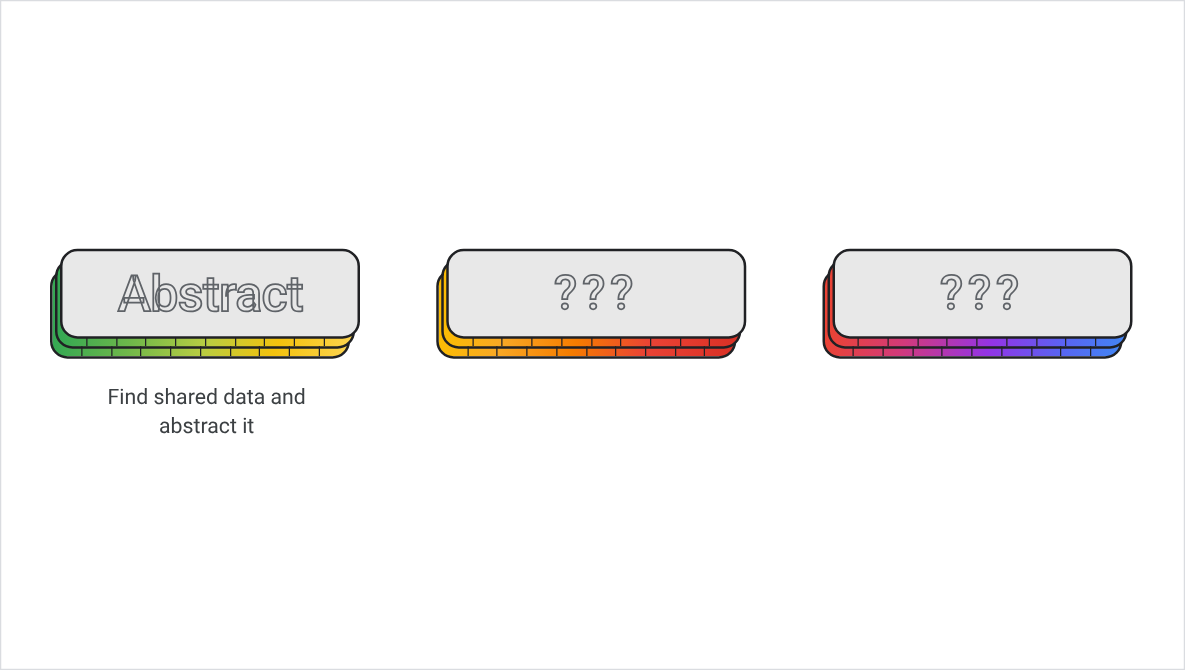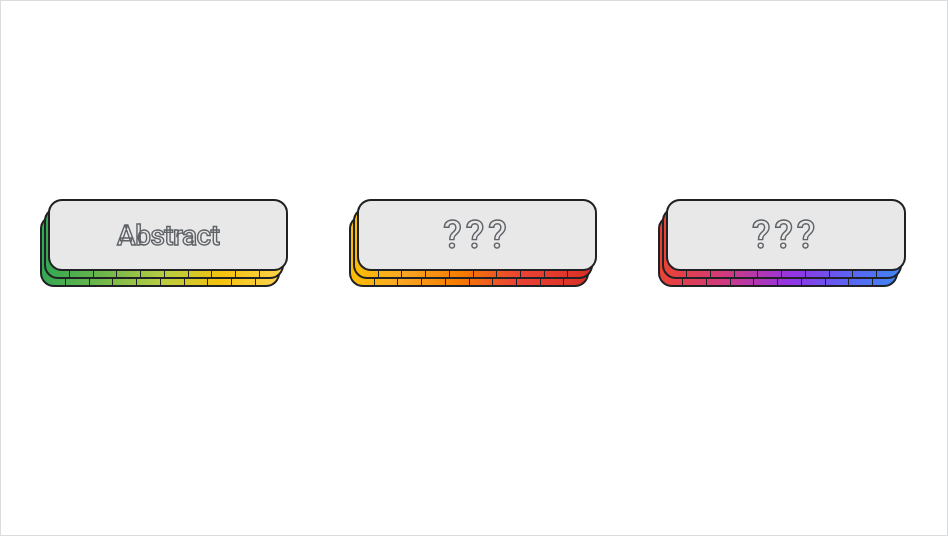--- a/index.html
+++ b/index.html
@@ -65,21 +65,21 @@
     flex: 1;
     border-right: 1.5px solid #202124;
   }
   .grid-overlay div:last-child { border-right: none; }
 
   .gradient-gy { background: linear-gradient(90deg,#34a853 0%,#6fb74a 25%,#b7cd43 50%,#f4c20d 75%,#fcd34d 100%); }
   .gradient-yr { background: linear-gradient(90deg,#fbbc04 0%,#f9a825 20%,#f57c00 45%,#ea4335 70%,#d93025 100%); }
   .gradient-rb { background: linear-gradient(90deg,#ea4335 0%,#d23a7a 25%,#9334e6 55%,#5865f2 80%,#4285f4 100%); }
 
   .label-outline {
-    font-size: 28px;
+    font-size: 40px;
     font-weight: 500;
     color: transparent;
     -webkit-text-stroke: 1.4px #5f6368;
     letter-spacing: -0.5px;
     user-select: none;
   }
   .label-q {
     font-size: 38px;
     font-weight: 500;
     color: transparent;
@@ -129,20 +129,21 @@
             <div></div>
             <div></div>
             <div></div>
             <div></div>
         </div>
       </div>
       <div class="layer layer-top">
         <span class="label-outline">Abstract</span>
       </div>
     </div>
+    <div class="caption">Find shared data and abstract it</div>
   </div>
 
   <div class="card-wrap">
     <div class="stack">
       <div class="layer layer-bottom gradient-yr">
         <div class="grid-overlay">
           <div></div>
             <div></div>
             <div></div>
             <div></div>

